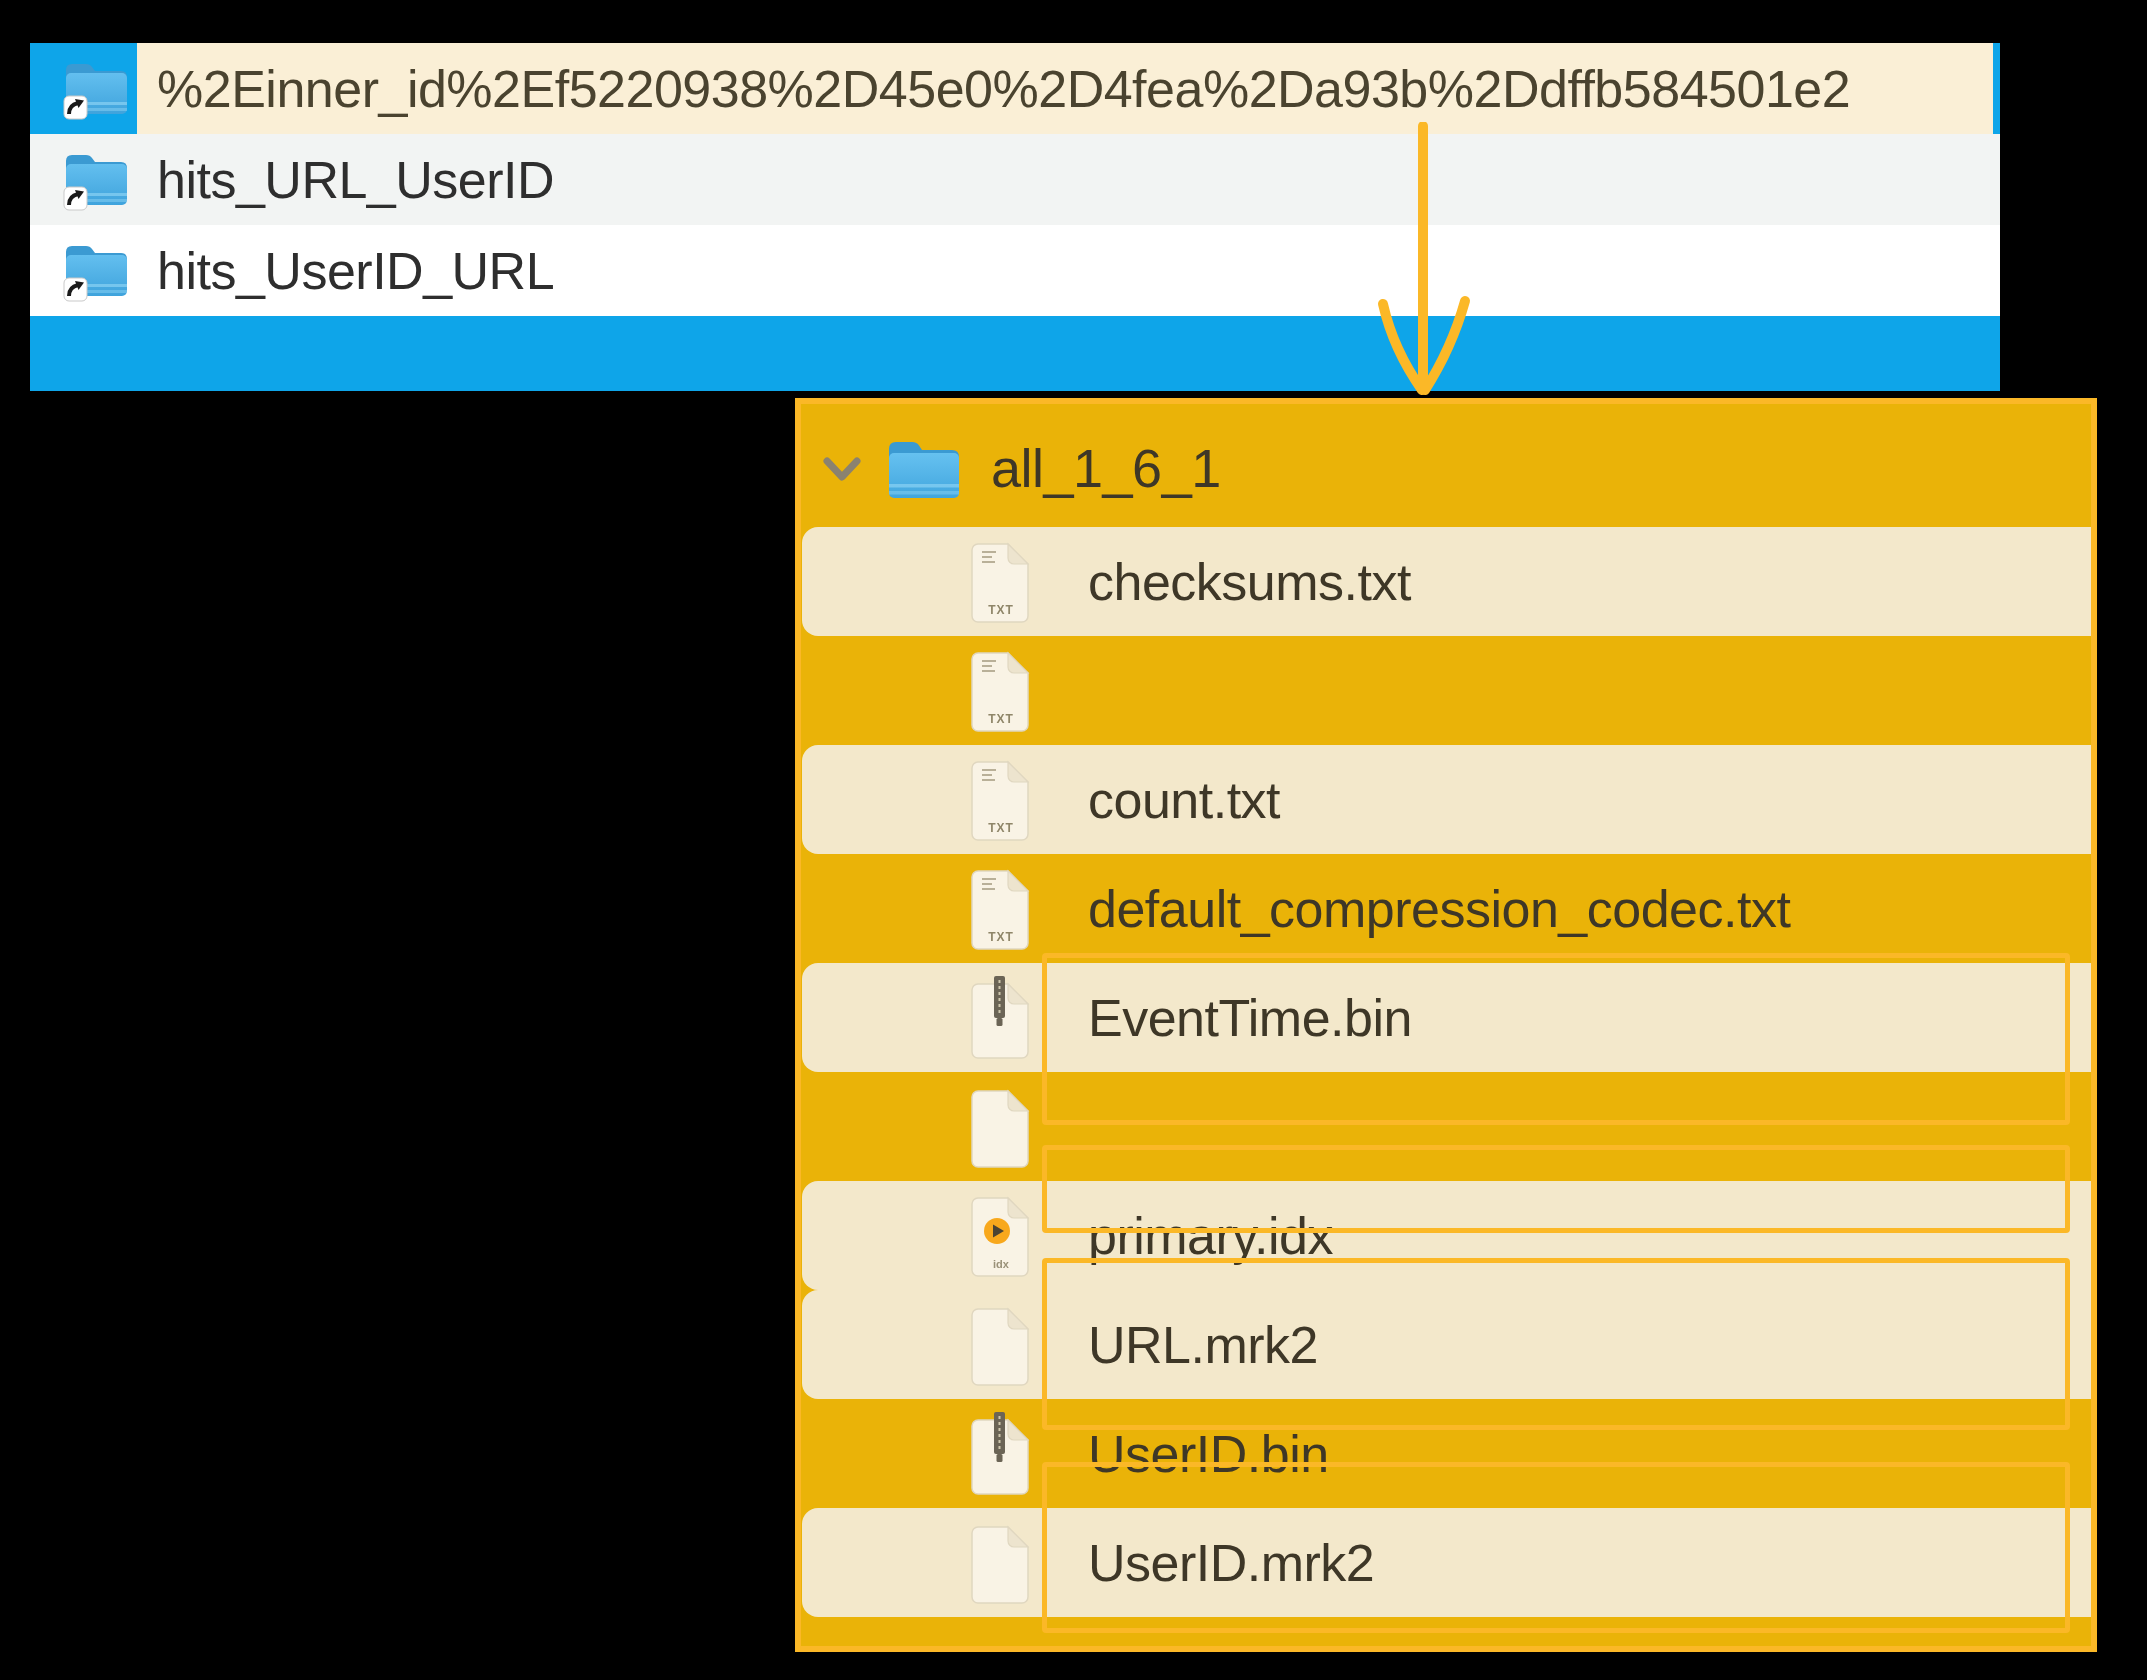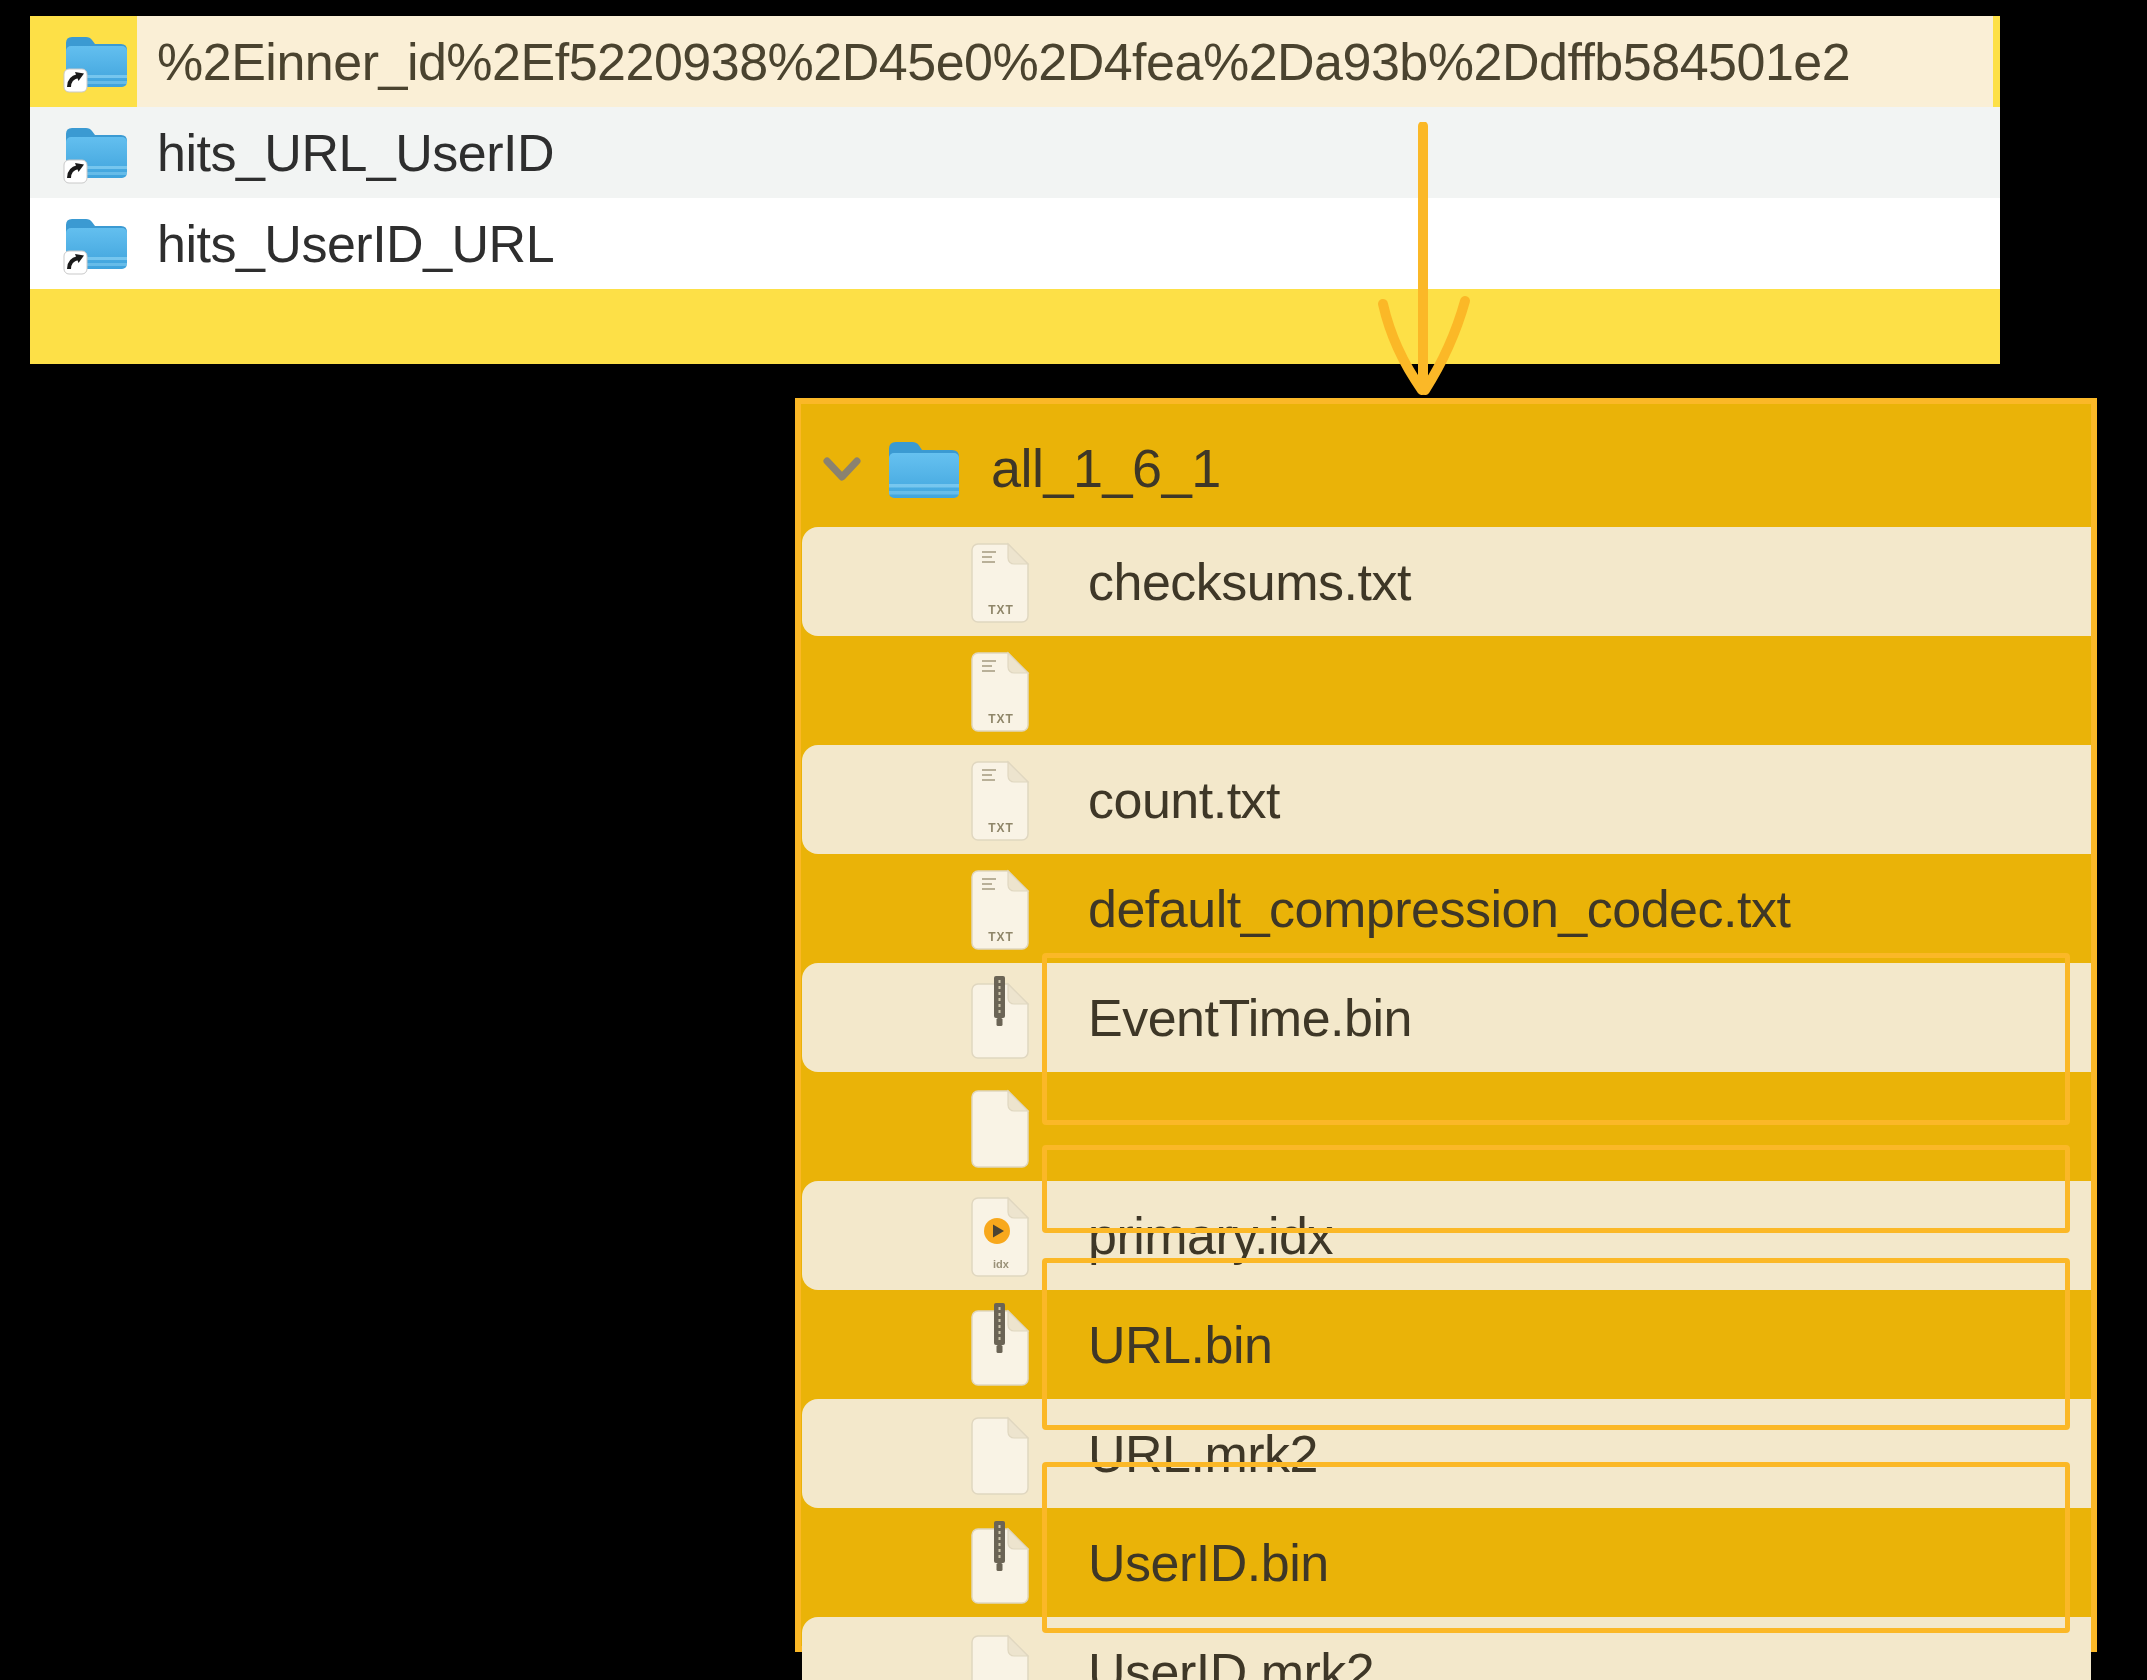--- a/index.html
+++ b/index.html
@@ -1,20 +1,20 @@
 <!DOCTYPE html>
 <html><head>
 <meta charset="utf-8">
 <style>
   html,body{margin:0;padding:0;background:#000;}
   .stage{position:relative;width:2147px;height:1680px;background:#000;overflow:hidden;
          font-family:"Liberation Sans","DejaVu Sans",sans-serif;}
 
   
-  .finder-top{position:absolute;left:30px;top:16px;width:1970px;height:348px;background:#fde047;}
+  .finder-top{position:absolute;left:30px;top:43px;width:1970px;height:348px;background:#0ea5e9;}
   .top-row{position:relative;width:100%;height:91px;}
   .top-row .row-bg{position:absolute;top:0;bottom:0;}
   .row-selected .row-bg{left:107px;right:7px;background:#FAEFD6;}
   .row-alt .row-bg{left:0;right:0;background:#F2F4F3;}
   .row-plain .row-bg{left:0;right:0;background:#ffffff;}
   .top-row .row-icon{position:absolute;left:33px;top:50%;transform:translateY(-50%);
                      width:64px;height:62px;}
   .top-row .row-label{position:absolute;left:127px;top:50%;transform:translateY(-50%);
                       font-size:52px;color:#2E2E2E;white-space:nowrap;letter-spacing:-0.5px;}
   .row-selected .row-label{color:#4A432F;}
@@ -224,51 +224,39 @@
             <svg viewBox="0 0 62 84" width="62" height="84">
     <path d="M8,4 h30 l20,20 v52 a6,6 0 0 1 -6,6 h-44 a6,6 0 0 1 -6,-6 v-66 a6,6 0 0 1 6,-6 z" fill="#F9F3E5" stroke="#E0D7C0" stroke-width="1.5"></path>
     <path d="M38,4 l20,20 h-14 a6,6 0 0 1 -6,-6 z" fill="#EDE4CE" stroke="#E0D7C0" stroke-width="1.2"></path>
     <circle cx="27" cy="37" r="13" fill="#F8A81C"></circle>
     <path d="M23,30.5 l11,6.5 -11,6.5 z" fill="#4A4333"></path>
     <text x="31" y="74" text-anchor="middle" font-family="Liberation Sans, DejaVu Sans, sans-serif" font-size="11" font-weight="bold" fill="#9A9178">idx</text>
   </svg>
           </span>
     <span class="file-label">primary.idx</span>
   </div>
+        <div class="file-row striped">
+    <span class="file-icon">
+            <svg viewBox="0 0 62 84" width="62" height="84">
+    <path d="M8,6 h30 l20,20 v50 a6,6 0 0 1 -6,6 h-44 a6,6 0 0 1 -6,-6 v-64 a6,6 0 0 1 6,-6 z" fill="#F9F3E5" stroke="#E0D7C0" stroke-width="1.5"></path>
+    <path d="M38,6 l20,20 h-14 a6,6 0 0 1 -6,-6 z" fill="#EDE4CE" stroke="#E0D7C0" stroke-width="1.2"></path>
+  </svg>
+          </span>
+    <span class="file-label">URL.mrk2</span>
+  </div>
         <div class="file-row">
     <span class="file-icon">
             <svg viewBox="0 0 62 84" width="62" height="84">
     <path d="M8,8 h30 l20,20 v48 a6,6 0 0 1 -6,6 h-44 a6,6 0 0 1 -6,-6 v-62 a6,6 0 0 1 6,-6 z" fill="#F9F3E5" stroke="#E0D7C0" stroke-width="1.5"></path>
     <path d="M38,8 l20,20 h-14 a6,6 0 0 1 -6,-6 z" fill="#EDE4CE" stroke="#E0D7C0" stroke-width="1.2"></path>
     <rect x="24" y="0" width="11" height="42" rx="2" fill="#6B6455"></rect>
     <path d="M29.5,4 v34" stroke="#CFC7AD" stroke-width="2" stroke-dasharray="3 3"></path>
     <rect x="26.5" y="42" width="6" height="8" rx="1.5" fill="#6B6455"></rect>
   </svg>
           </span>
-    <span class="file-label">URL.bin</span>
-  </div>
-        <div class="file-row striped">
-    <span class="file-icon">
-            <svg viewBox="0 0 62 84" width="62" height="84">
-    <path d="M8,6 h30 l20,20 v50 a6,6 0 0 1 -6,6 h-44 a6,6 0 0 1 -6,-6 v-64 a6,6 0 0 1 6,-6 z" fill="#F9F3E5" stroke="#E0D7C0" stroke-width="1.5"></path>
-    <path d="M38,6 l20,20 h-14 a6,6 0 0 1 -6,-6 z" fill="#EDE4CE" stroke="#E0D7C0" stroke-width="1.2"></path>
-  </svg>
-          </span>
-    <span class="file-label">URL.mrk2</span>
-  </div>
-        <div class="file-row">
-    <span class="file-icon">
-            <svg viewBox="0 0 62 84" width="62" height="84">
-    <path d="M8,8 h30 l20,20 v48 a6,6 0 0 1 -6,6 h-44 a6,6 0 0 1 -6,-6 v-62 a6,6 0 0 1 6,-6 z" fill="#F9F3E5" stroke="#E0D7C0" stroke-width="1.5"></path>
-    <path d="M38,8 l20,20 h-14 a6,6 0 0 1 -6,-6 z" fill="#EDE4CE" stroke="#E0D7C0" stroke-width="1.2"></path>
-    <rect x="24" y="0" width="11" height="42" rx="2" fill="#6B6455"></rect>
-    <path d="M29.5,4 v34" stroke="#CFC7AD" stroke-width="2" stroke-dasharray="3 3"></path>
-    <rect x="26.5" y="42" width="6" height="8" rx="1.5" fill="#6B6455"></rect>
-  </svg>
-          </span>
     <span class="file-label">UserID.bin</span>
   </div>
         <div class="file-row striped">
     <span class="file-icon">
             <svg viewBox="0 0 62 84" width="62" height="84">
     <path d="M8,6 h30 l20,20 v50 a6,6 0 0 1 -6,6 h-44 a6,6 0 0 1 -6,-6 v-64 a6,6 0 0 1 6,-6 z" fill="#F9F3E5" stroke="#E0D7C0" stroke-width="1.5"></path>
     <path d="M38,6 l20,20 h-14 a6,6 0 0 1 -6,-6 z" fill="#EDE4CE" stroke="#E0D7C0" stroke-width="1.2"></path>
   </svg>
           </span>
     <span class="file-label">UserID.mrk2</span>

